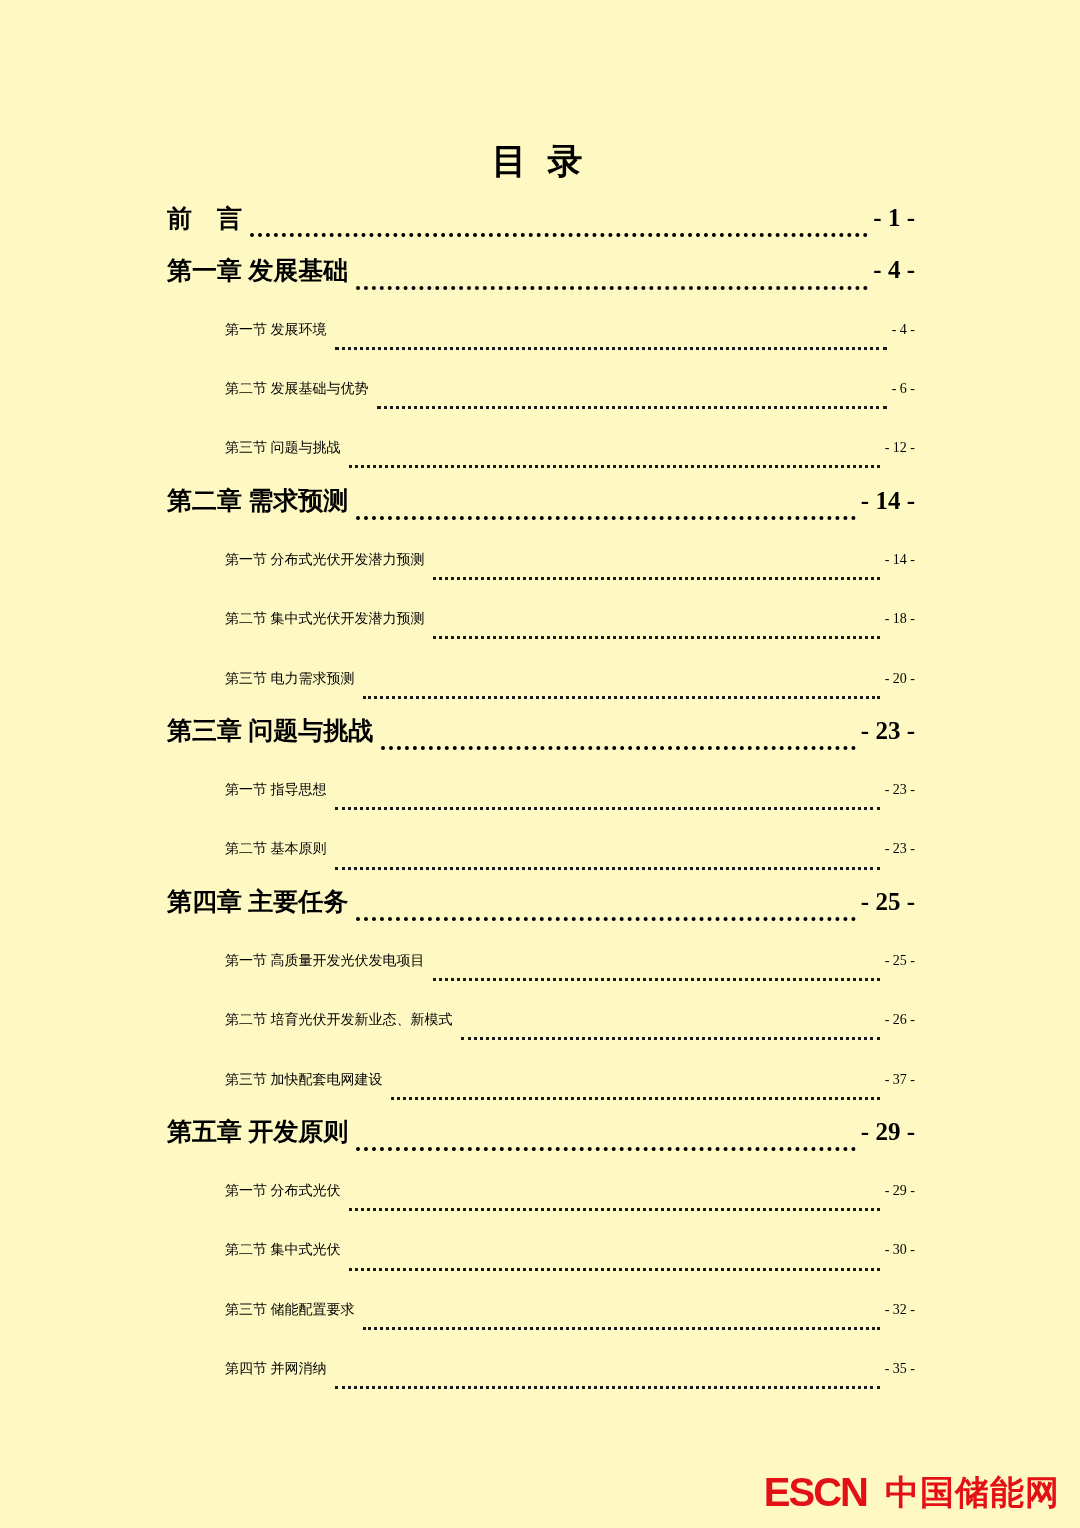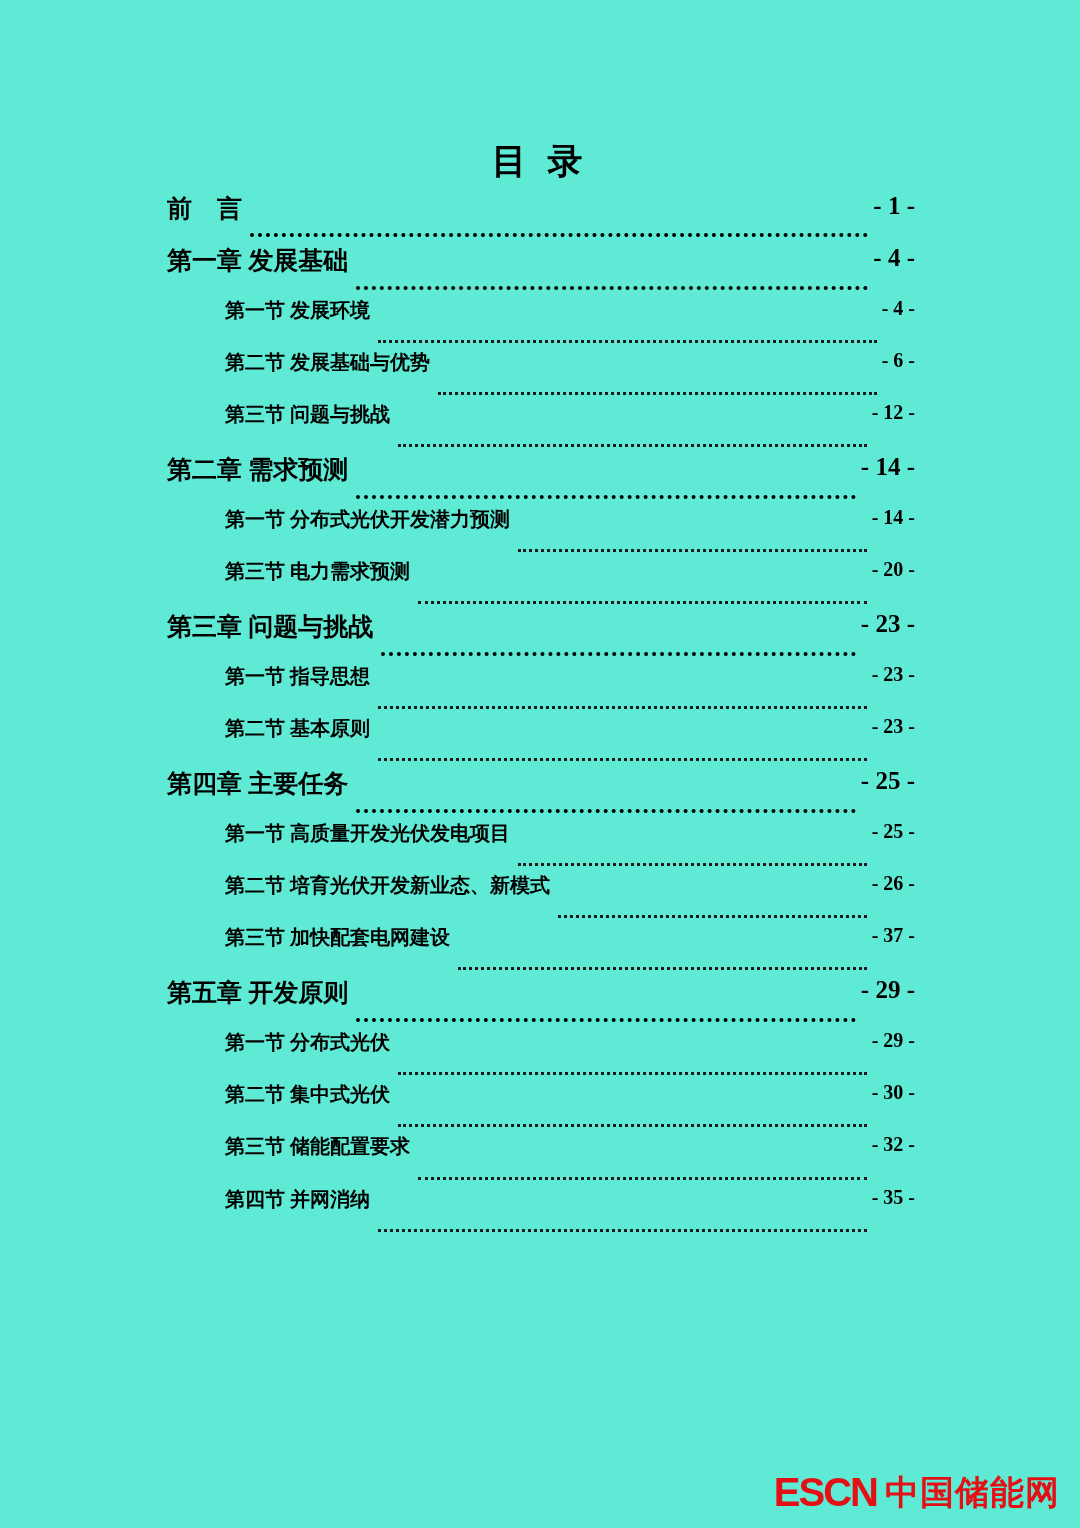--- a/index.html
+++ b/index.html
@@ -5,50 +5,51 @@
   * { margin: 0; padding: 0; box-sizing: border-box; }
   html, body { background: #ffffff; }
   body {
     width: 1080px; height: 1528px;
     font-family: "Liberation Serif", "DejaVu Serif", serif;
     color: #000000;
   }
   .page {
     position: relative;
     width: 1080px; height: 1528px;
-    background: #5eead4;
+    background: #fef9c3;
     overflow: hidden;
   }
   .doc-title {
     position: absolute;
     top: 138px; left: 0; width: 100%;
     text-align: center;
     font-size: 35px;
     font-weight: bold;
     letter-spacing: 6px;
   }
   .toc {
     position: absolute;
     left: 167px; top: 192px;
     width: 748px;
   }
   .toc-row {
     display: flex;
-    align-items: flex-start;
+    align-items: center;
     height: 52.3px;
     white-space: nowrap;
   }
   .toc-row.chapter {
     font-size: 25px;
     font-weight: bold;
   }
   .toc-row.section {
-    font-size: 20px;
-    font-weight: bold;
+    font-size: 14px;
+    font-weight: normal;
     padding-left: 58px;
+    margin-top: 7px;
   }
   .toc-label { flex: 0 0 auto; }
   .leader {
     flex: 1 1 auto;
     min-width: 16px;
     align-self: flex-end;
     margin: 0 5px 7px 8px;
     border-bottom: 4px dotted #000;
   }
   .toc-row.section .leader {
@@ -67,21 +68,21 @@
     font-weight: bold;
   }
   .logo-en {
     font-size: 40px;
     font-weight: 900;
     letter-spacing: -2px;
   }
   .logo-zh {
     font-size: 34px;
     font-weight: 900;
-    margin-left: 8px;
+    margin-left: 18px;
     letter-spacing: 1px;
   }
 </style>
 </head>
 <body>
 
 <div class="page">
 
   <h1 class="doc-title">目 录</h1>
 
@@ -113,20 +114,25 @@
       </div>
       <div class="toc-row chapter">
         <span class="toc-label">第二章 需求预测</span>
         <span class="leader"></span>
         <span class="toc-page">- 14 -</span>
       </div>
       <div class="toc-row section">
         <span class="toc-label">第一节 分布式光伏开发潜力预测</span>
         <span class="leader"></span>
         <span class="toc-page">- 14 -</span>
+      </div>
+      <div class="toc-row section">
+        <span class="toc-label">第二节 集中式光伏开发潜力预测</span>
+        <span class="leader"></span>
+        <span class="toc-page">- 18 -</span>
       </div>
       <div class="toc-row section">
         <span class="toc-label">第三节 电力需求预测</span>
         <span class="leader"></span>
         <span class="toc-page">- 20 -</span>
       </div>
       <div class="toc-row chapter">
         <span class="toc-label">第三章 问题与挑战</span>
         <span class="leader"></span>
         <span class="toc-page">- 23 -</span>

